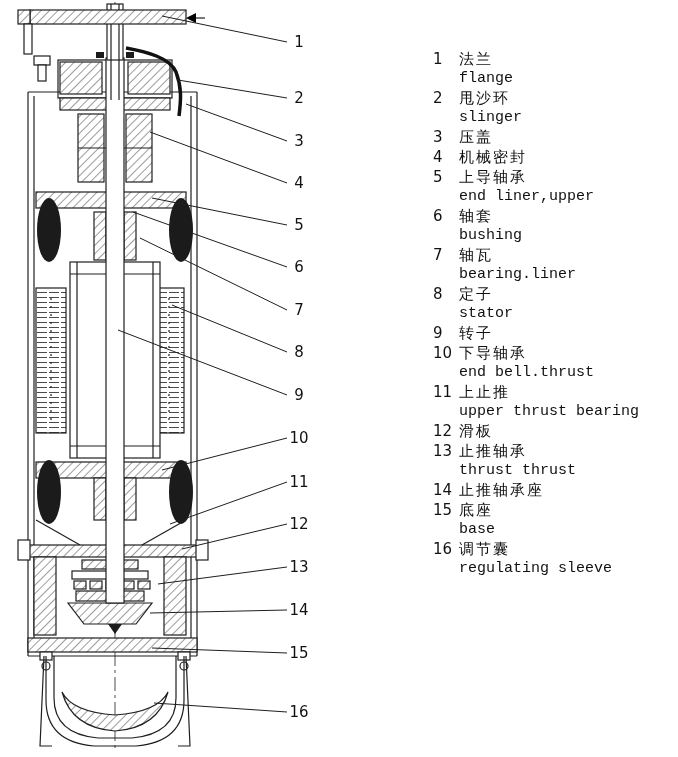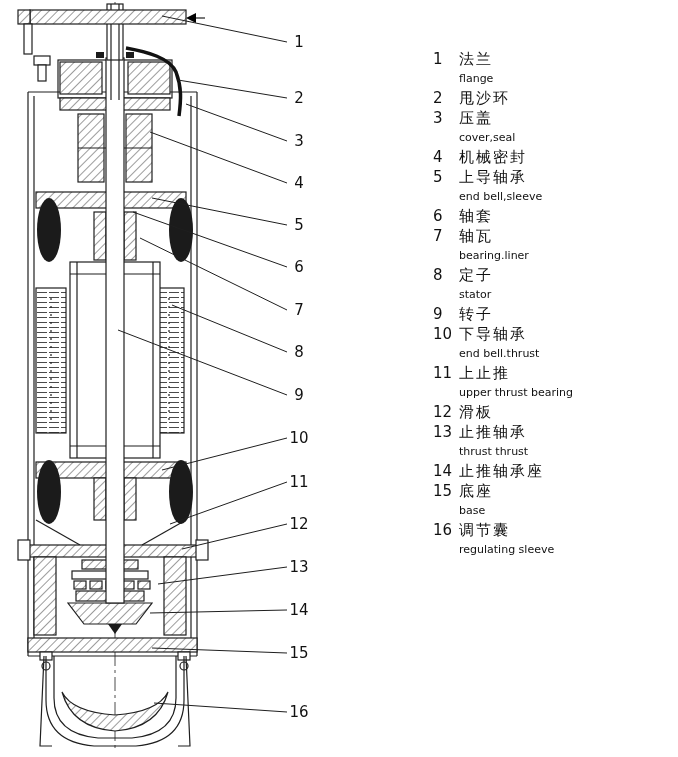--- a/index.html
+++ b/index.html
@@ -8,21 +8,21 @@
     width:678px; height:757px; position:relative; overflow:hidden;
     font-family:"DejaVu Sans", sans-serif; color:#111;
   }
   #stage { position:relative; width:678px; height:757px; background:#fff; }
   #drawing { position:absolute; left:0; top:0; }
   #legend { position:absolute; left:433px; top:50px; width:245px; }
   .lg-item { margin-bottom:1px; }
   .lg-l1 { display:flex; font-size:15px; line-height:19px; white-space:nowrap; }
   .lg-num { flex:0 0 26px; width:26px; }
   .lg-zh { letter-spacing:2px; }
-  .lg-en { padding-left:26px; font-size:11px; line-height:19px; white-space:nowrap; }
+  .lg-en { padding-left:26px; font-size:15px; line-height:19px; white-space:nowrap;font-family:Liberation Mono, monospace; }
   .callout-num {
     font-size:15px; fill:#111; stroke:none;
     font-family:"DejaVu Sans", sans-serif; text-anchor:middle;
   }
 </style>
 </head>
 <body>
 
 <div id="stage">
 
@@ -241,46 +241,47 @@
           <span class="lg-num">1</span>
           <span class="lg-zh">法兰</span>
         </div>
         <div class="lg-en">flange</div>
       </div>
       <div class="lg-item">
         <div class="lg-l1">
           <span class="lg-num">2</span>
           <span class="lg-zh">甩沙环</span>
         </div>
+        <div class="lg-en">slinger</div>
       </div>
       <div class="lg-item">
         <div class="lg-l1">
           <span class="lg-num">3</span>
           <span class="lg-zh">压盖</span>
         </div>
-        <div class="lg-en">cover,seal</div>
       </div>
       <div class="lg-item">
         <div class="lg-l1">
           <span class="lg-num">4</span>
           <span class="lg-zh">机械密封</span>
         </div>
       </div>
       <div class="lg-item">
         <div class="lg-l1">
           <span class="lg-num">5</span>
           <span class="lg-zh">上导轴承</span>
         </div>
-        <div class="lg-en">end bell,sleeve</div>
+        <div class="lg-en">end liner,upper</div>
       </div>
       <div class="lg-item">
         <div class="lg-l1">
           <span class="lg-num">6</span>
           <span class="lg-zh">轴套</span>
         </div>
+        <div class="lg-en">bushing</div>
       </div>
       <div class="lg-item">
         <div class="lg-l1">
           <span class="lg-num">7</span>
           <span class="lg-zh">轴瓦</span>
         </div>
         <div class="lg-en">bearing.liner</div>
       </div>
       <div class="lg-item">
         <div class="lg-l1">

